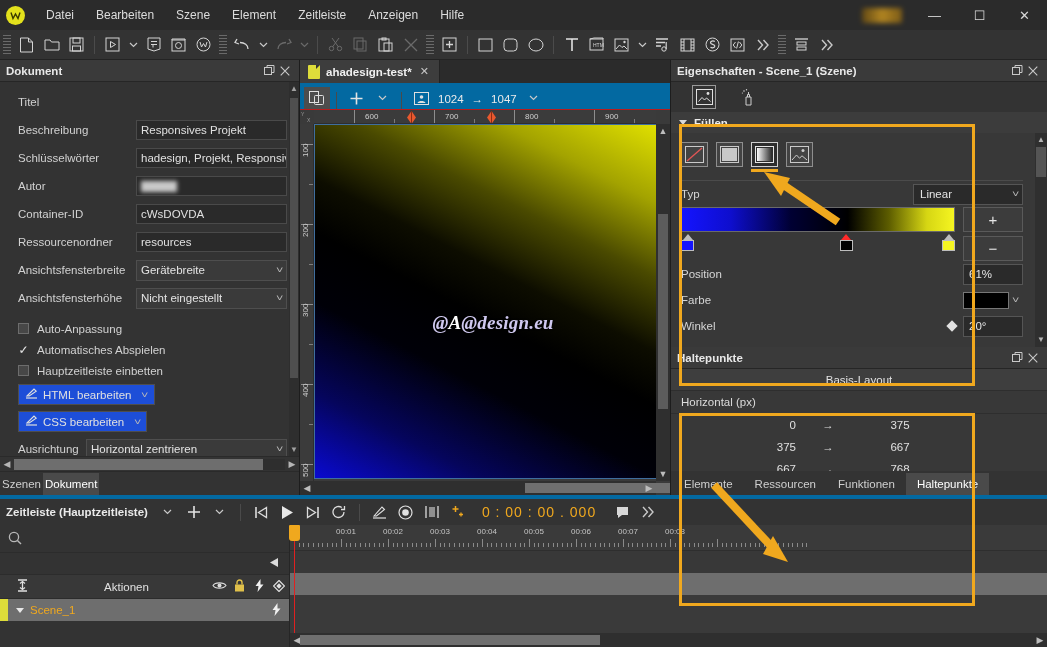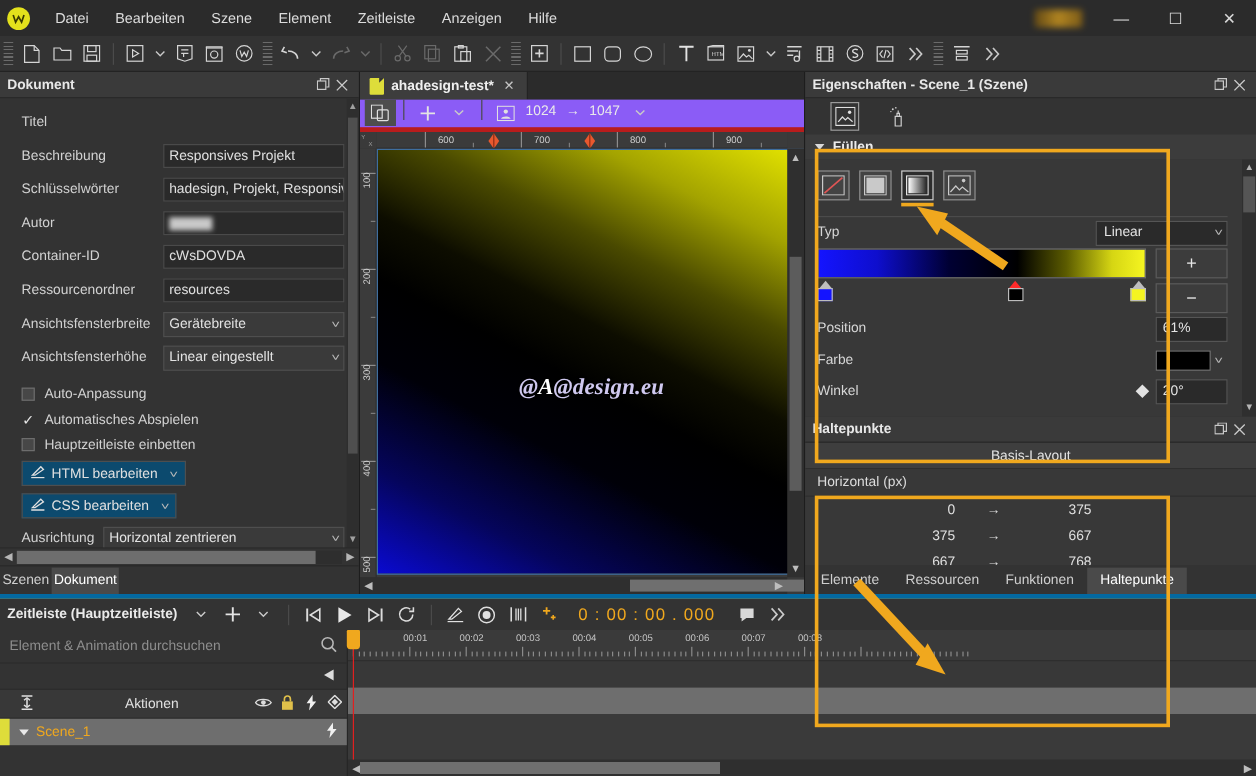--- a/index.html
+++ b/index.html
@@ -52,21 +52,21 @@
   .fin.blur span{ display:inline-block;width:36px;height:11px;background:#c9c9c9;filter:blur(2.2px);}
   .fsel{ flex:1; height:21px; background:#3a3a3a; border:1px solid #4e4e4e; color:#e3e3e3;
          font-size:11.5px; padding:0 4px; display:flex; align-items:center; justify-content:space-between;}
   .chev{ color:#b9b9b9; font-size:9px; transform:scaleX(1.4); }
   .crow{ display:flex; align-items:center; height:21px; padding-left:18px; }
   .cbx{ width:11px;height:11px;border:1px solid #6d6d6d;background:#474747;margin-right:8px;flex:0 0 11px;}
   .cbx.on{ border:none;background:transparent;color:#e6e6e6;font-size:12px;display:flex;align-items:center;justify-content:center;}
   .crow span{ font-size:11.5px; color:#d2d2d2;}
   .btnrow{ padding:3px 0 3px 18px; }
   .ebtn{ display:inline-flex;align-items:center;gap:5px;height:21px;padding:0 6px;
-         background:#0c4a6e;border:1px solid #4e4e4e;color:#e0e0e0;font-size:11.5px;}
+         background:#1d4ed8;border:1px solid #4e4e4e;color:#e0e0e0;font-size:11.5px;}
   .ebtn .pen{ display:inline-block;}
   .ebtn .cv{ margin-left:6px;color:#b9b9b9;font-size:9px;transform:scaleX(1.4);}
   .docscroll{ position:absolute; right:0; top:0; width:10px; bottom:0; background:#2e2e2e;}
   .docscroll .thumb{ position:absolute; left:1px; width:8px; top:16px; height:280px; background:#4f4f4f;}
   .docscroll .ar{ position:absolute;left:0;width:10px;height:13px;color:#a0a0a0;font-size:8px;text-align:center;line-height:13px;}
   .hscroll{ height:15px; background:#333; display:flex; align-items:center; flex:0 0 15px; border-top:1px solid #2a2a2a;}
   .hscroll .ha{ width:14px;text-align:center;color:#b5b5b5;font-size:9px;}
   .hscroll .htrack{ flex:1; height:11px; background:#2e2e2e; position:relative;}
   .hscroll .hthumb{ position:absolute; left:0; top:0; height:11px; width:92%; background:#6e6e6e;}
   .tabsrow{ height:24px; background:#333333; display:flex; align-items:flex-end; flex:0 0 24px; border-top:1px solid #2a2a2a;}
@@ -74,21 +74,21 @@
   .tab.active{ background:#4a4a4a; color:#fff; }
 
   
   .centercol{ flex:1; display:flex; flex-direction:column; min-width:0; background:#333333;}
   .doctabs{ height:23px; background:#2b2b2b; display:flex; align-items:stretch; flex:0 0 23px;}
   .dtab{ display:flex;align-items:center;gap:6px;padding:0 8px;background:#3d3d3d;border-right:1px solid #232323;
          font-size:11.5px;color:#f0f0f0;font-weight:bold;}
   .dtab .fi{ width:12px;height:14px;background:#dedd3a;border-radius:1px;position:relative;}
   .dtab .fi:after{content:"";position:absolute;right:0;top:0;border-left:4px solid #333;border-bottom:4px solid #dedd3a;}
   .dtab .x{ color:#c6c6c6;font-size:11px;font-weight:normal;padding:0 2px;}
-  .canvbar{ height:27px; background:#8b5cf6; display:flex; align-items:flex-start; flex:0 0 27px; padding-left:4px; border-bottom:4px solid #b91c1c;}
+  .canvbar{ height:27px; background:#0369a1; display:flex; align-items:flex-end; flex:0 0 27px; padding-left:4px; border-bottom:1px solid #b91c1c;}
   .cb{ width:26px;height:22px;display:flex;align-items:center;justify-content:center;color:#dedede;}
   .cb.act{ background:#4d4d4d; }
   .cbv{ height:20px; display:flex;align-items:center; padding:0 4px; color:#eaeaea; font-size:11.5px; gap:8px;}
   .cbsep{ width:1px;height:17px;background:#4a4a4a;margin:0 6px;}
   .canvwrap{ flex:1; position:relative; background:#3a3a3a; min-height:0; overflow:hidden;}
   .ruler-corner{ position:absolute; left:0; top:0; width:14px;height:14px;background:#3a3a3a;color:#9a9a9a;font-size:7px;}
   .ruler-h{ position:absolute; left:14px; right:14px; top:0; height:14px; background:#3b3b3b;
             border-bottom:1px solid #2e2e2e; overflow:hidden;}
   .ruler-v{ position:absolute; left:0; top:14px; bottom:14px; width:14px; background:#3b3b3b;
             border-right:1px solid #2e2e2e; overflow:hidden;}
@@ -473,21 +473,21 @@
           <div class="frow">
             <div class="flabel">Ansichtsfensterbreite</div>
             <div class="fsel">
               <span>Gerätebreite</span>
               <span class="chev">˅</span>
             </div>
           </div>
           <div class="frow">
             <div class="flabel">Ansichtsfensterhöhe</div>
             <div class="fsel">
-              <span>Linear eingestellt</span>
+              <span>Nicht eingestellt</span>
               <span class="chev">˅</span>
             </div>
           </div>
 
           <div style="height:6px"></div>
           <div class="crow">
             <span class="cbx"></span>
             <span>Auto-Anpassung</span>
           </div>
           <div class="crow">
@@ -942,21 +942,20 @@
       <span class="tlb">
         <svg width="14" height="12" viewBox="0 0 14 12">
             <path d="M2 1l4.5 5L2 11M7.5 1L12 6l-4.5 5" fill="none" stroke="#c9c9c9" stroke-width="1.4"></path>
           </svg>
       </span>
     </div>
 
     <div class="tlbody">
       <div class="tlleft">
         <div class="tsearch">
-          <span class="sp">Element &amp; Animation durchsuchen</span>
           <span>
             <svg width="14" height="14" viewBox="0 0 14 14">
                 <circle cx="6" cy="6" r="4.6" fill="none" stroke="#b8b8b8" stroke-width="1.3"></circle>
                 <path d="M9.4 9.4L13 13" stroke="#b8b8b8" stroke-width="1.4"></path>
               </svg>
           </span>
         </div>
         <div class="tfilter">
           <span>
             <svg width="12" height="11" viewBox="0 0 12 11">

